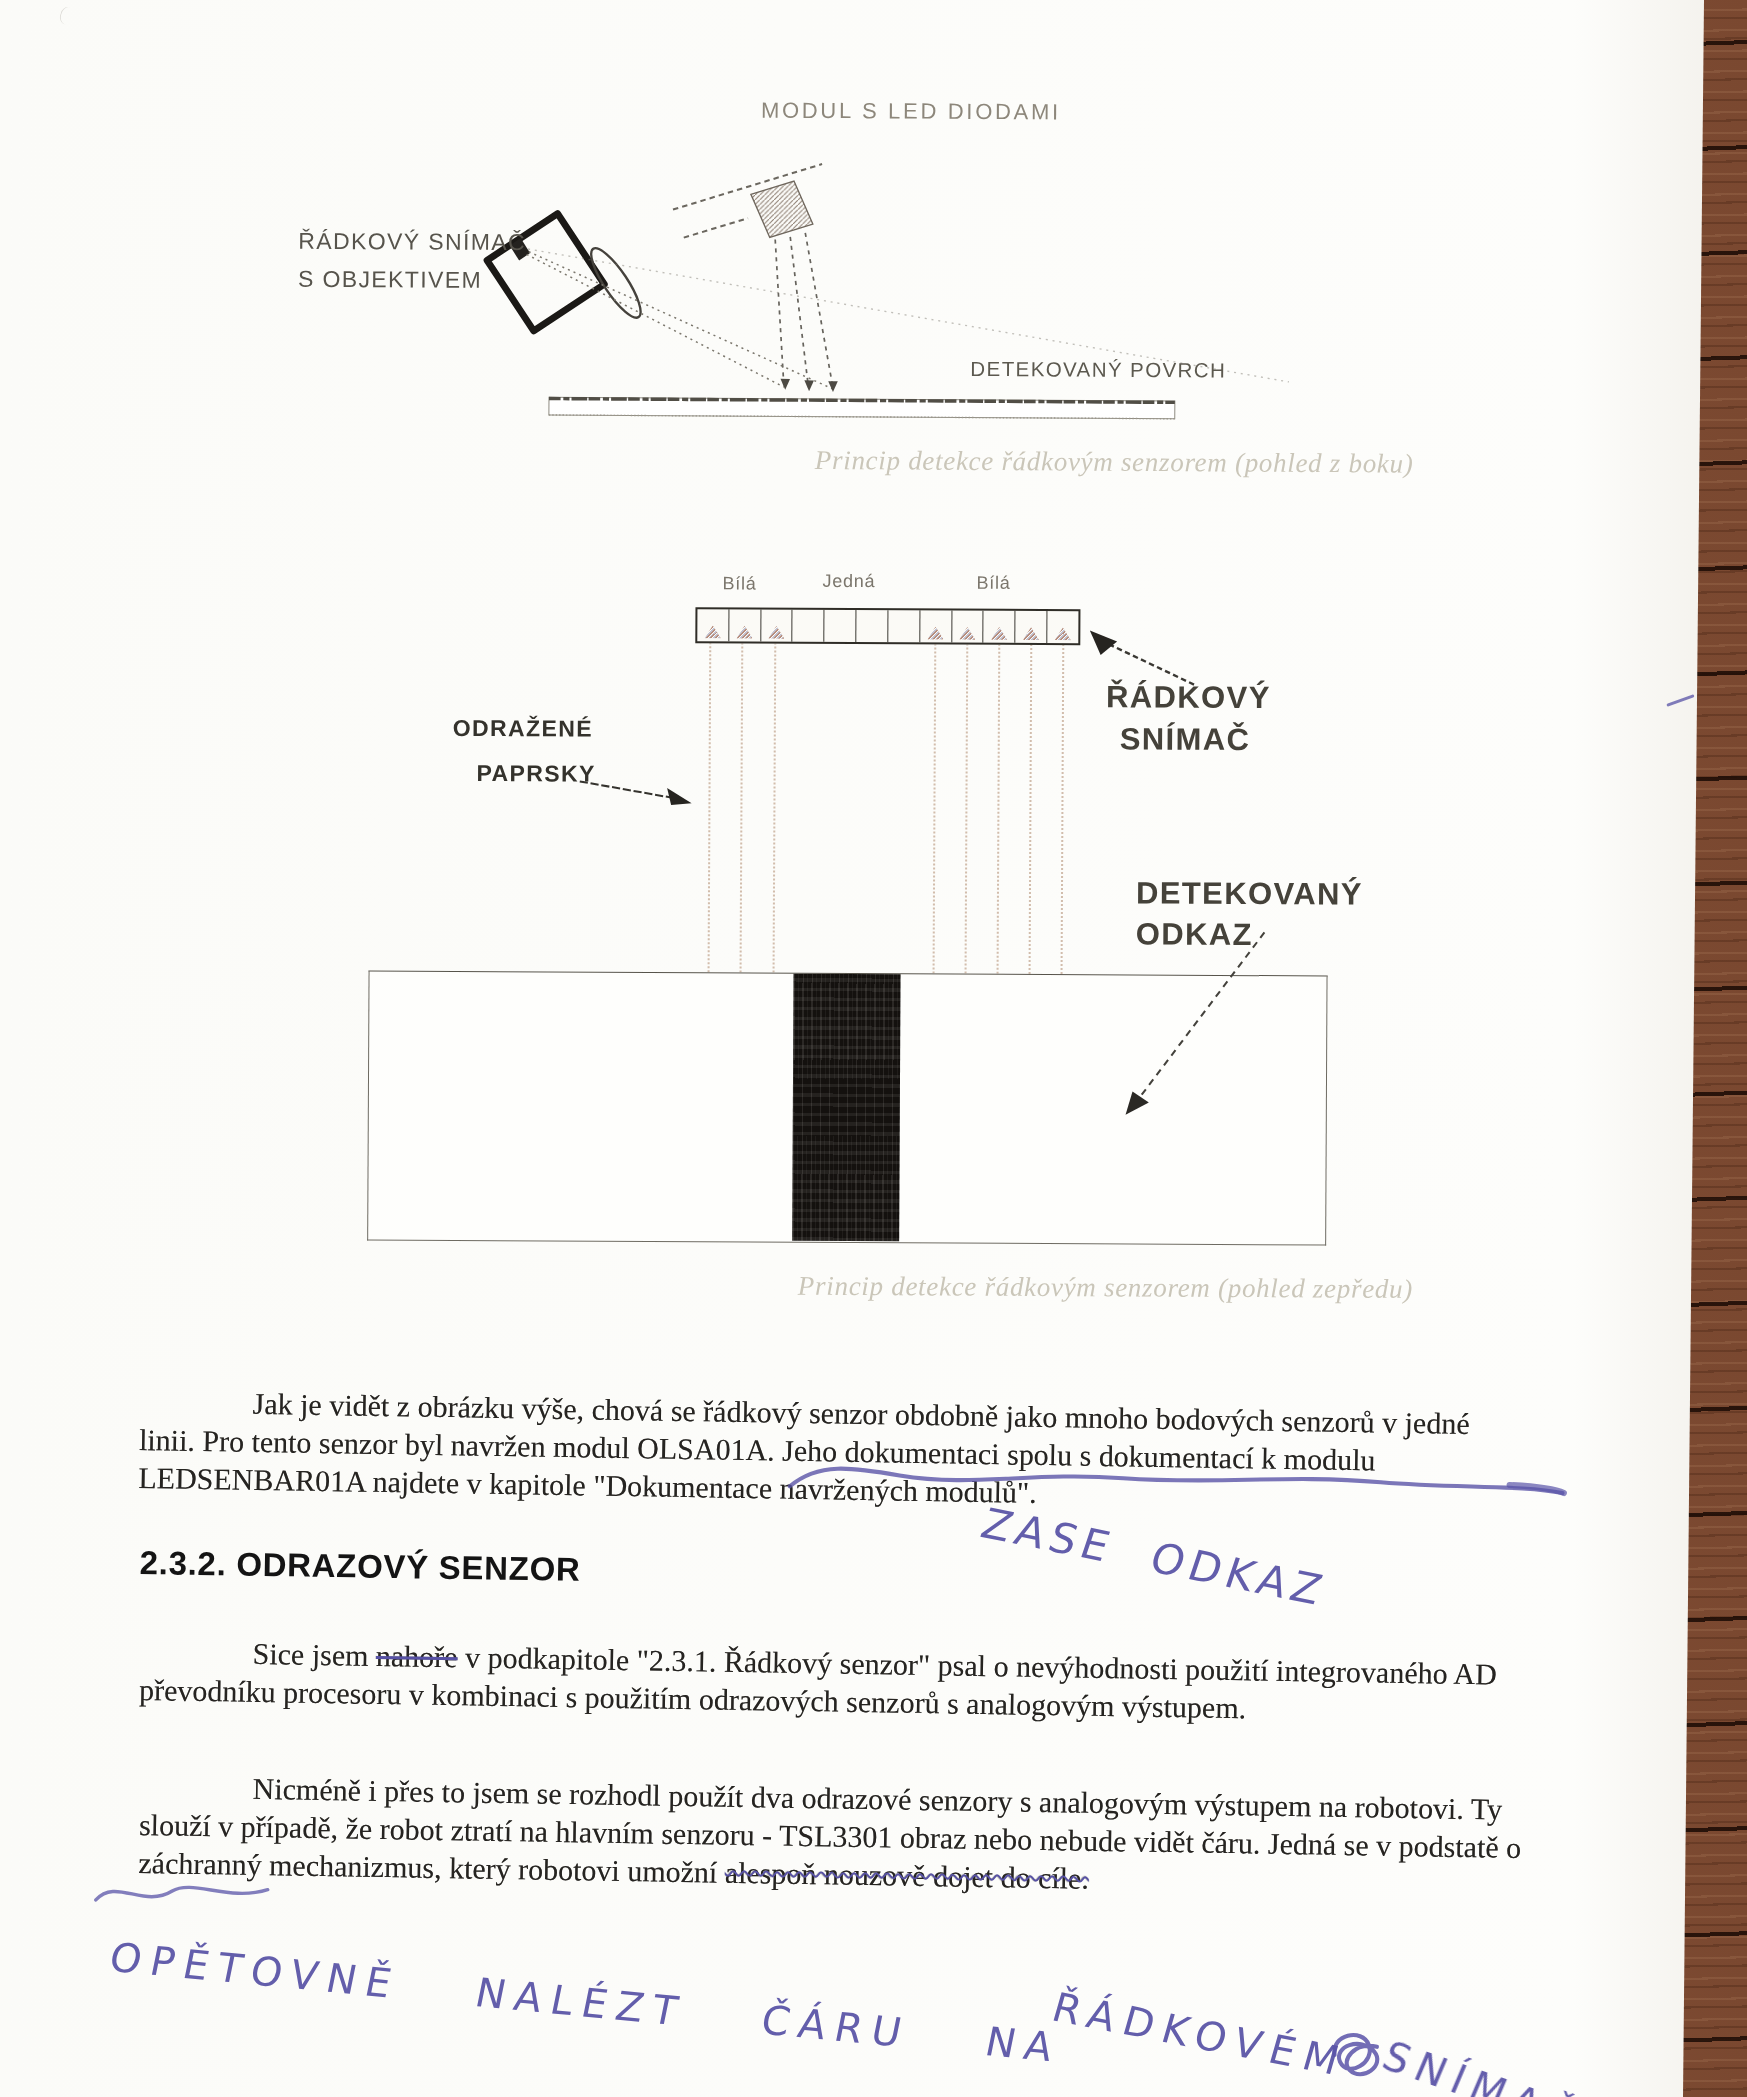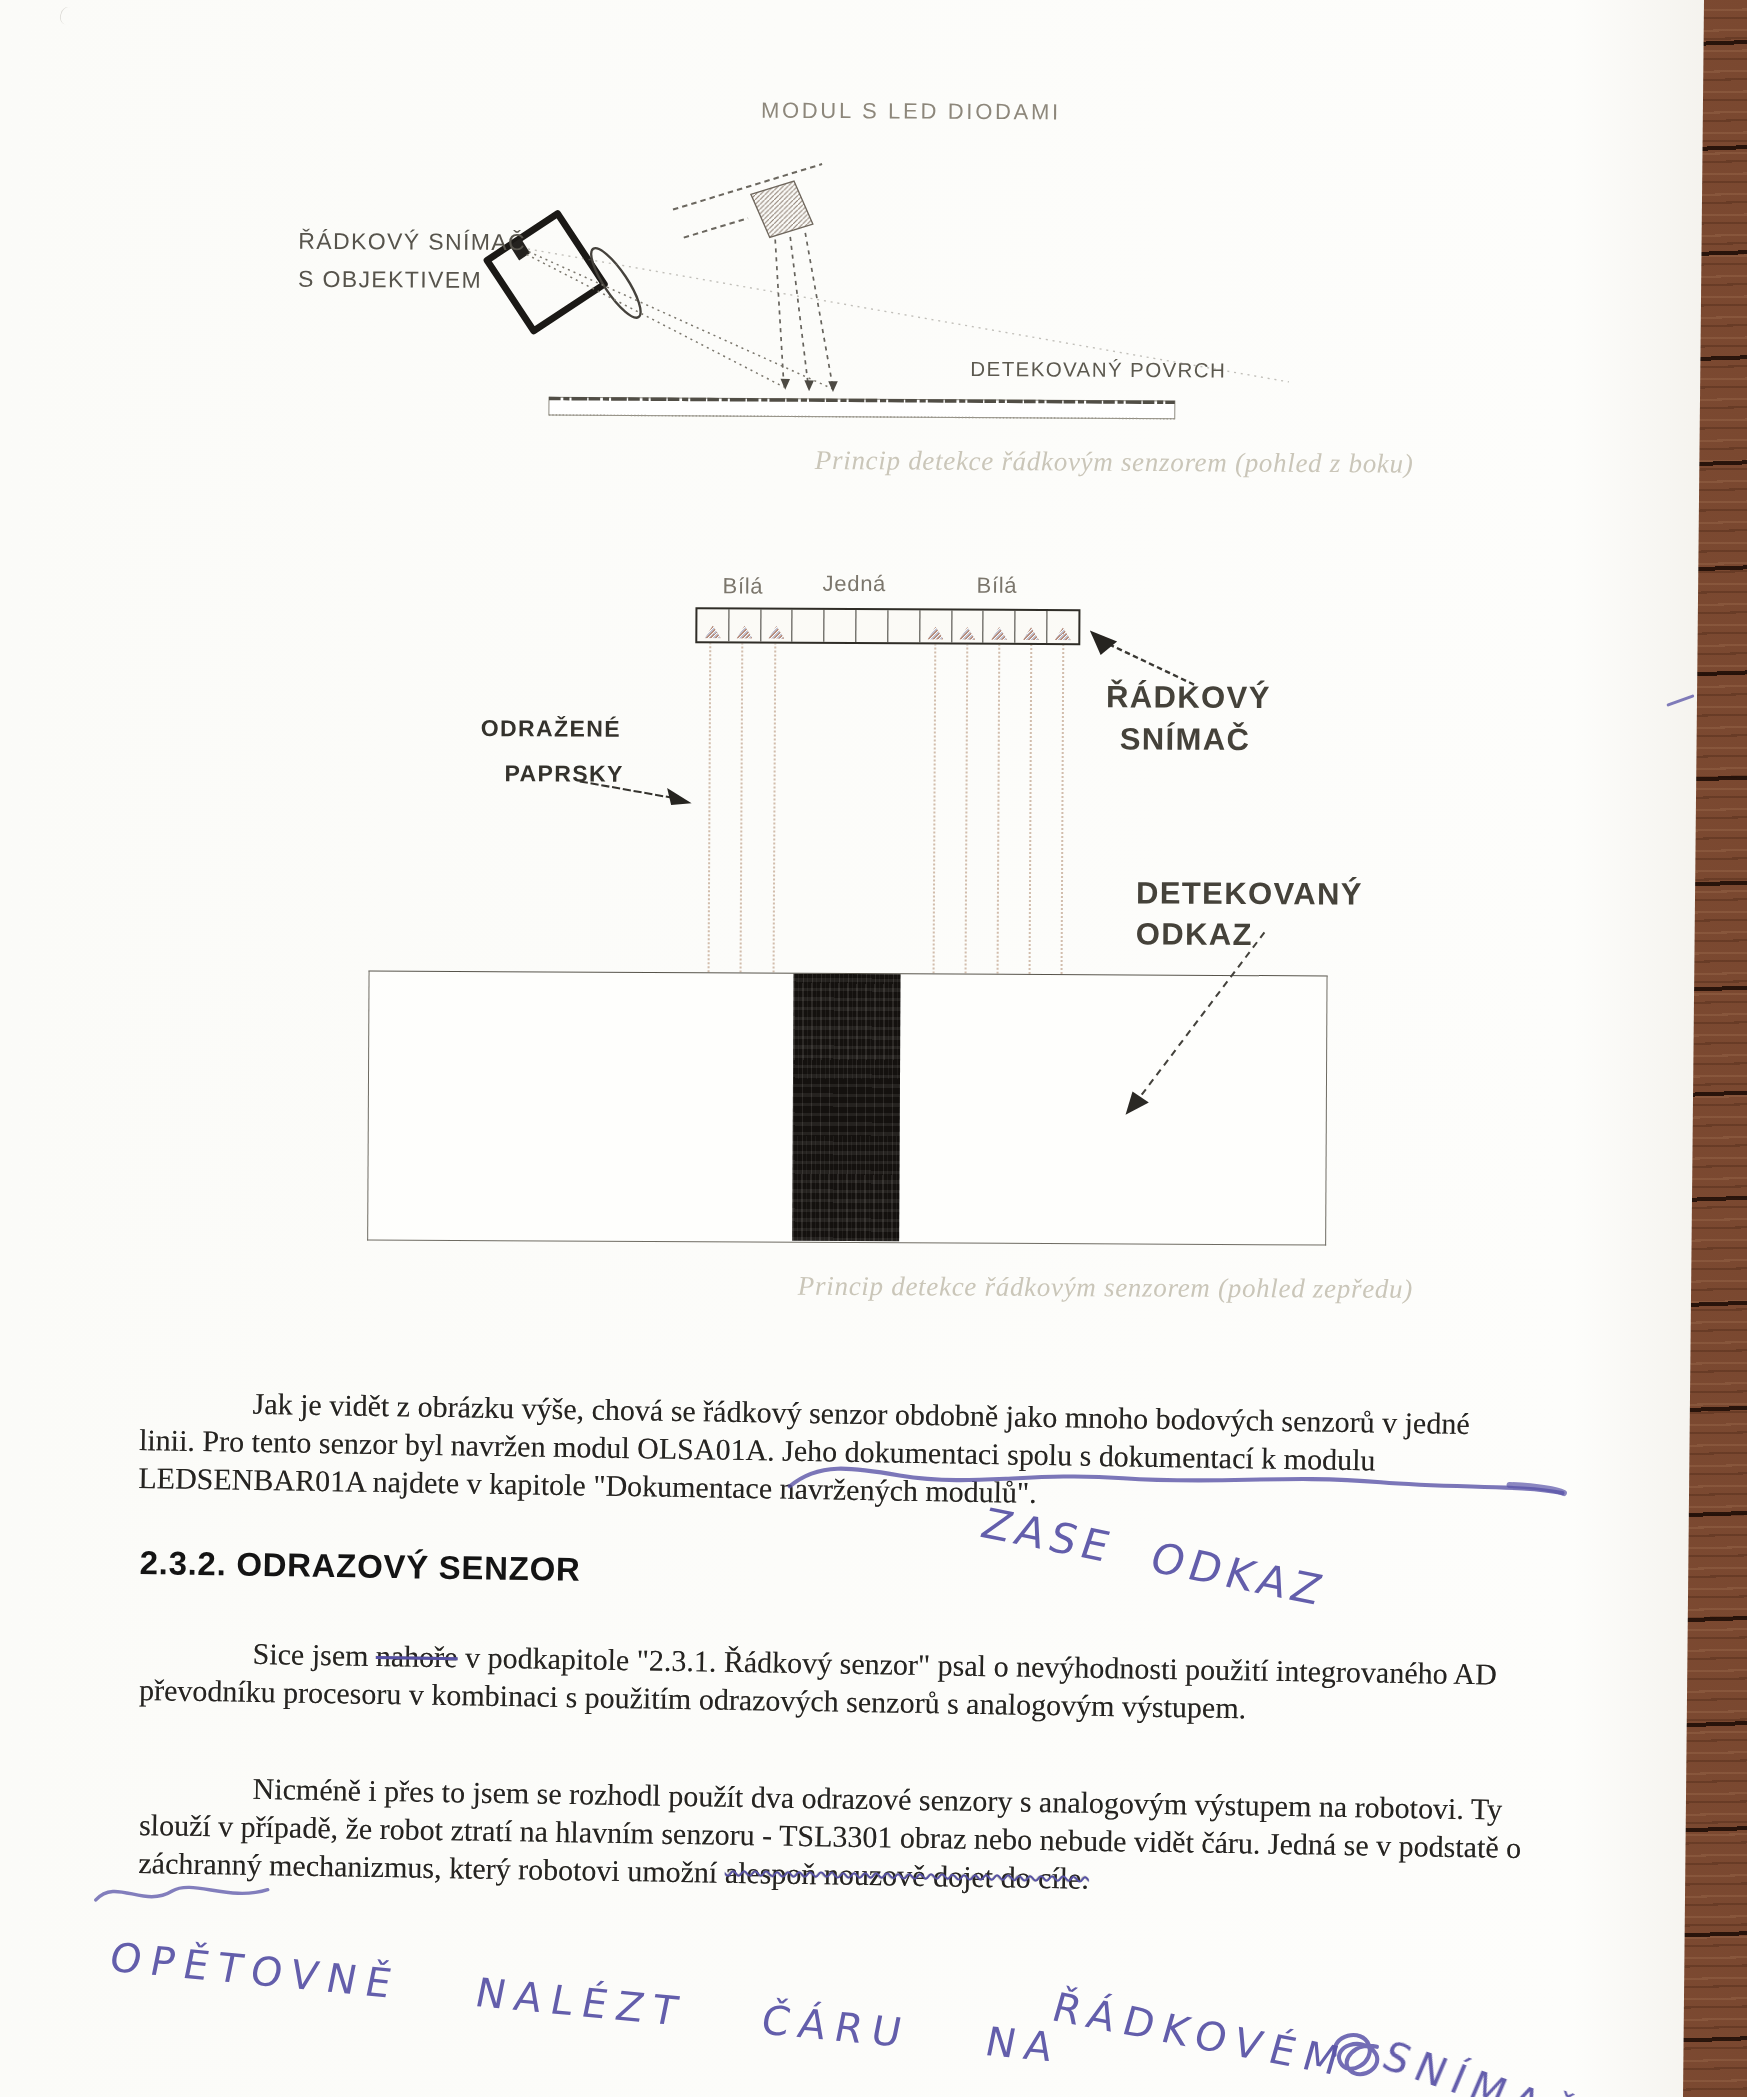--- a/index.html
+++ b/index.html
@@ -23,22 +23,22 @@
     filter:drop-shadow(4.8px 0 8.2px rgba(35,18,8,.5));
   }
   .corner-mark{position:absolute;left:60px;top:6.8px;width:13.7px;height:18px;
     border-left:1.4px solid #ccc9c3;border-radius:50% 0 0 50%;transform:rotate(14deg);opacity:.6;}
 
   
   .d-label{position:absolute;font-family:"Liberation Sans",sans-serif;white-space:nowrap;}
   .lbl-title{font-size:22px;letter-spacing:2.7px;color:#8d877b;}
   .lbl-gray{font-size:23px;letter-spacing:1.4px;color:#57544c;}
   .lbl-gray2{font-size:20.5px;letter-spacing:1.4px;color:#5c594f;}
-  .lbl-zone{font-size:22px;letter-spacing:0.7px;color:#7b766c;}
-  .lbl-dark{font-size:23px;letter-spacing:1.4px;color:#34322c;font-weight:600;margin-left:28px;}
+  .lbl-zone{font-size:18px;letter-spacing:0.7px;color:#7b766c;}
+  .lbl-dark{font-size:23px;letter-spacing:1.4px;color:#34322c;font-weight:600;}
   .lbl-mid{font-size:31px;letter-spacing:1.4px;color:#45423a;font-weight:600;}
   .caption{position:absolute;font:italic 27px "Liberation Serif",serif;
     color:rgba(152,143,120,.50);white-space:nowrap;letter-spacing:0.7px;}
 
   
   .array{position:absolute;left:694px;top:608px;width:385px;height:36px;display:flex;
     border:2px solid #2f2d27;background:#fbfaf6;box-sizing:border-box;}
   .cell{flex:1;border-right:1.4px solid #3b3933;position:relative;display:flex;
     align-items:flex-end;justify-content:center;box-sizing:border-box;}
   .cell:last-child{border-right:none;}

